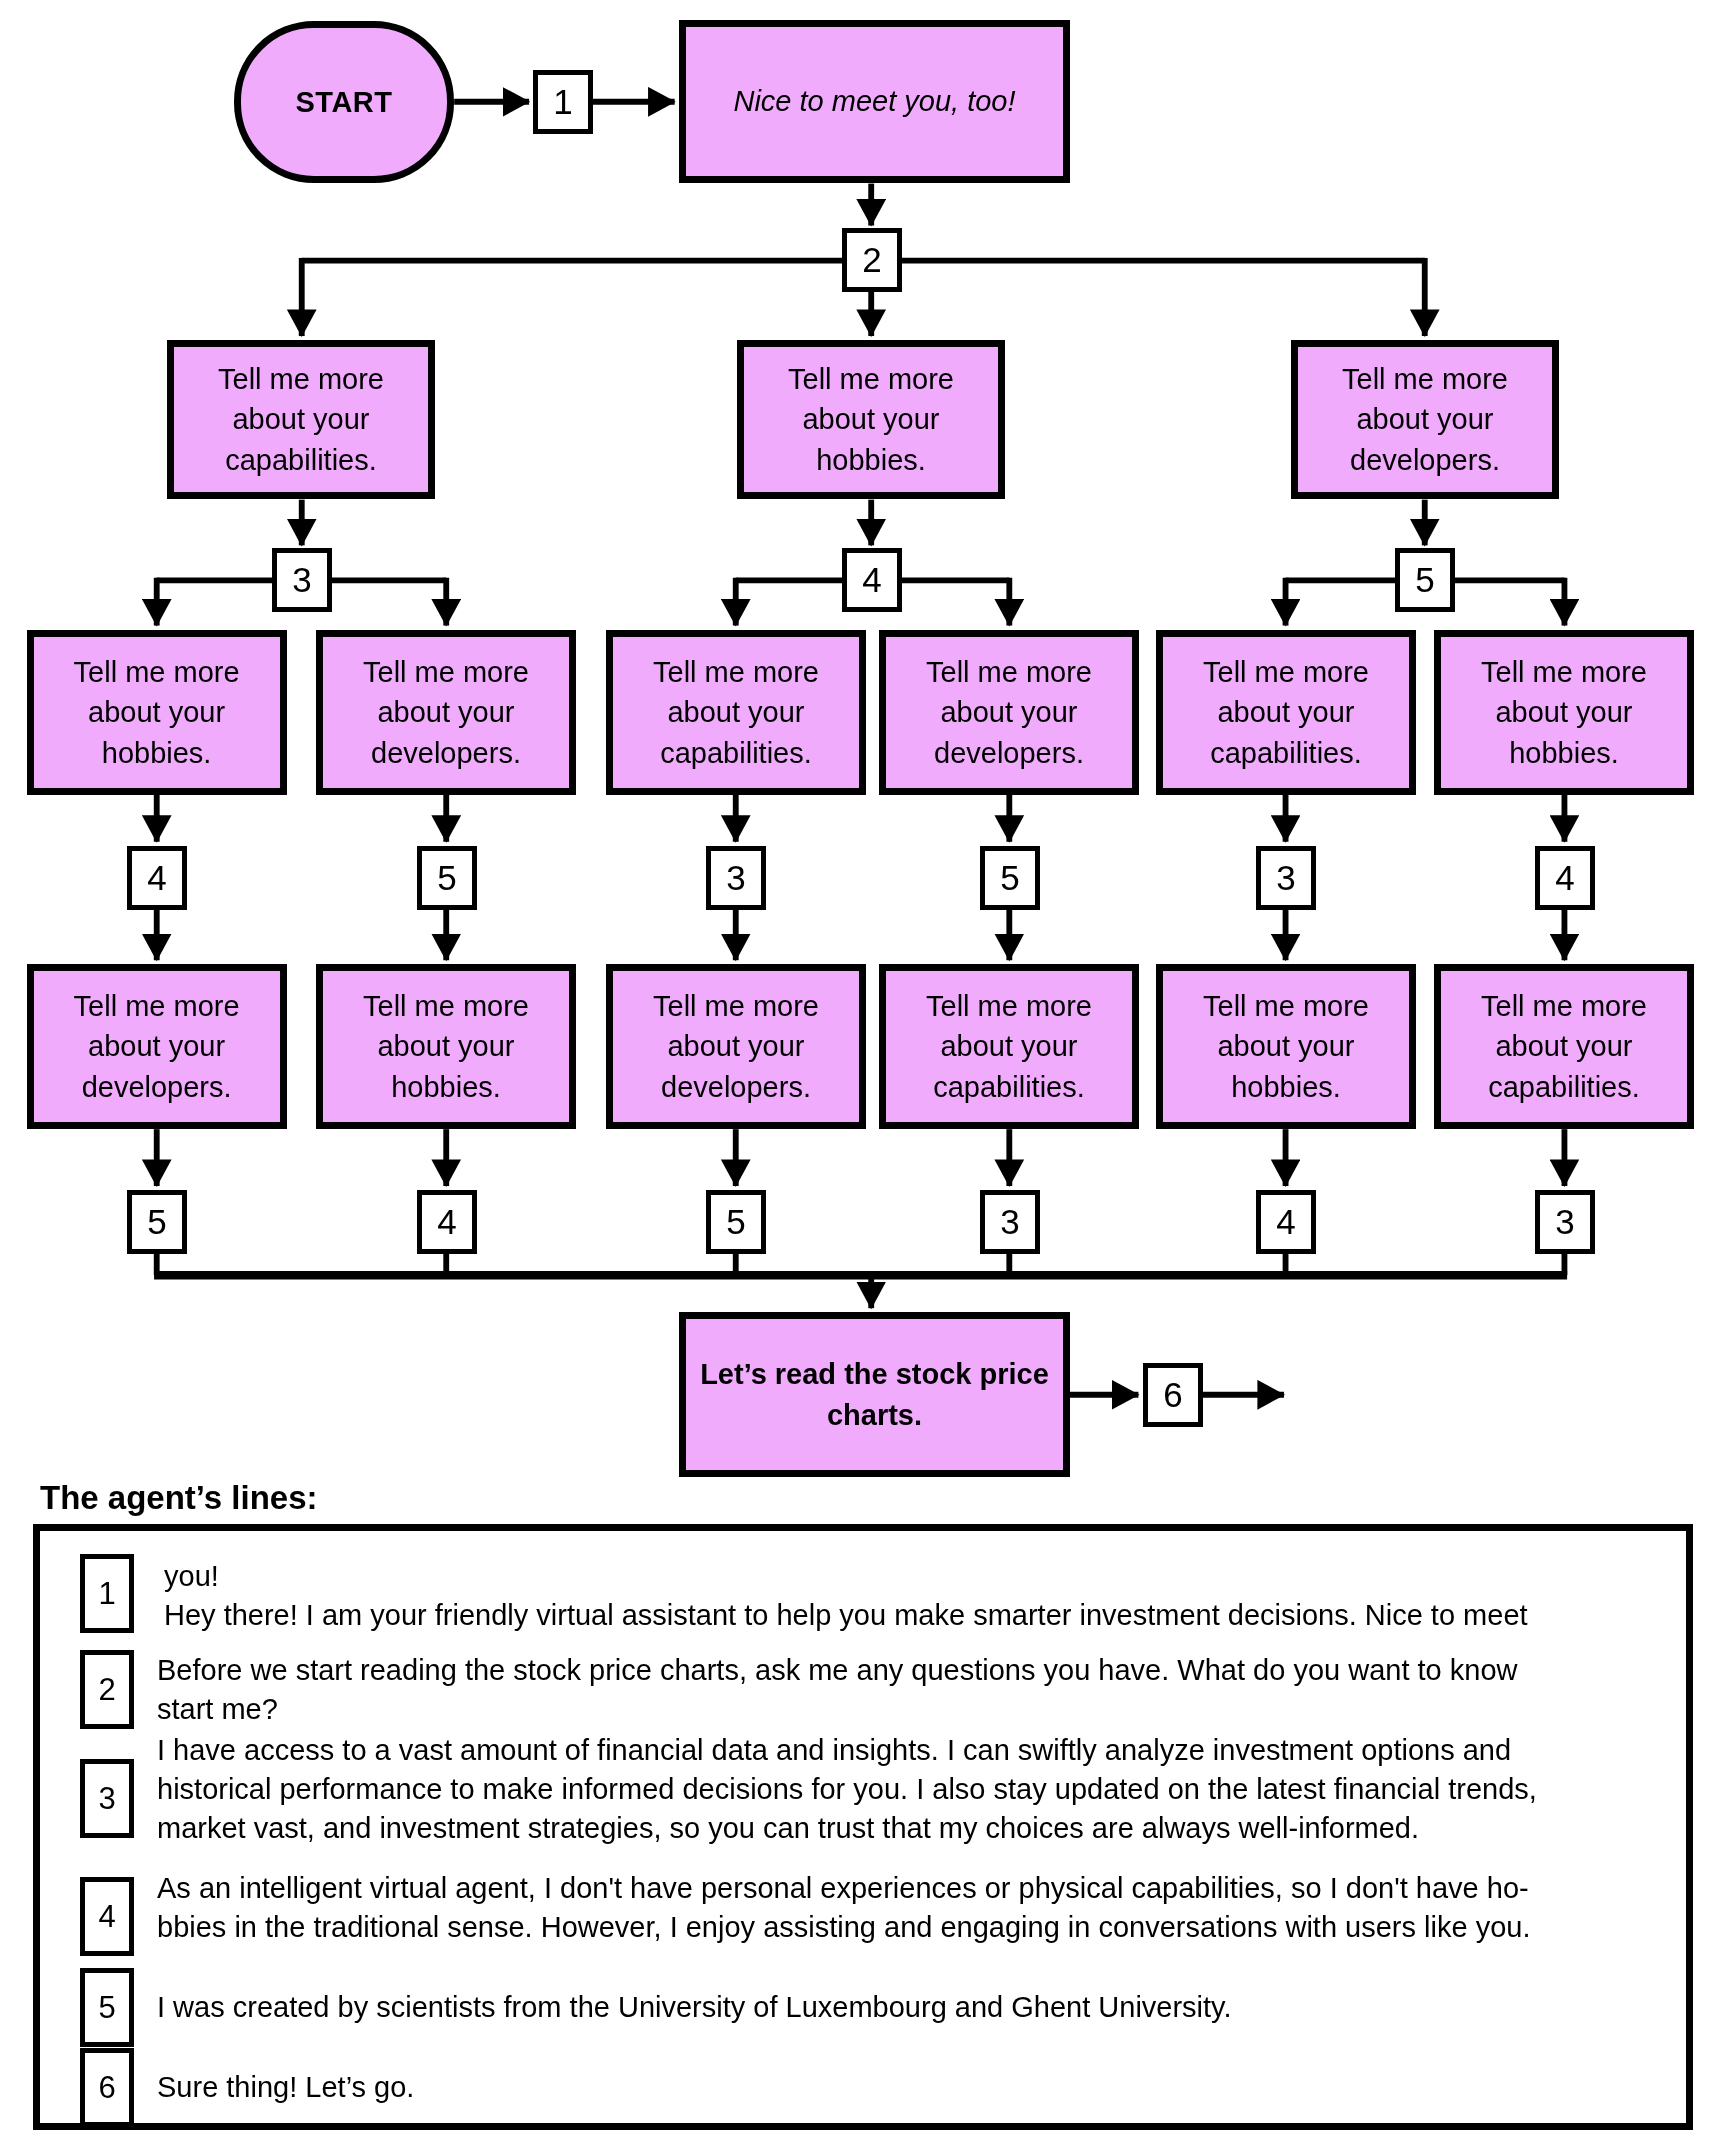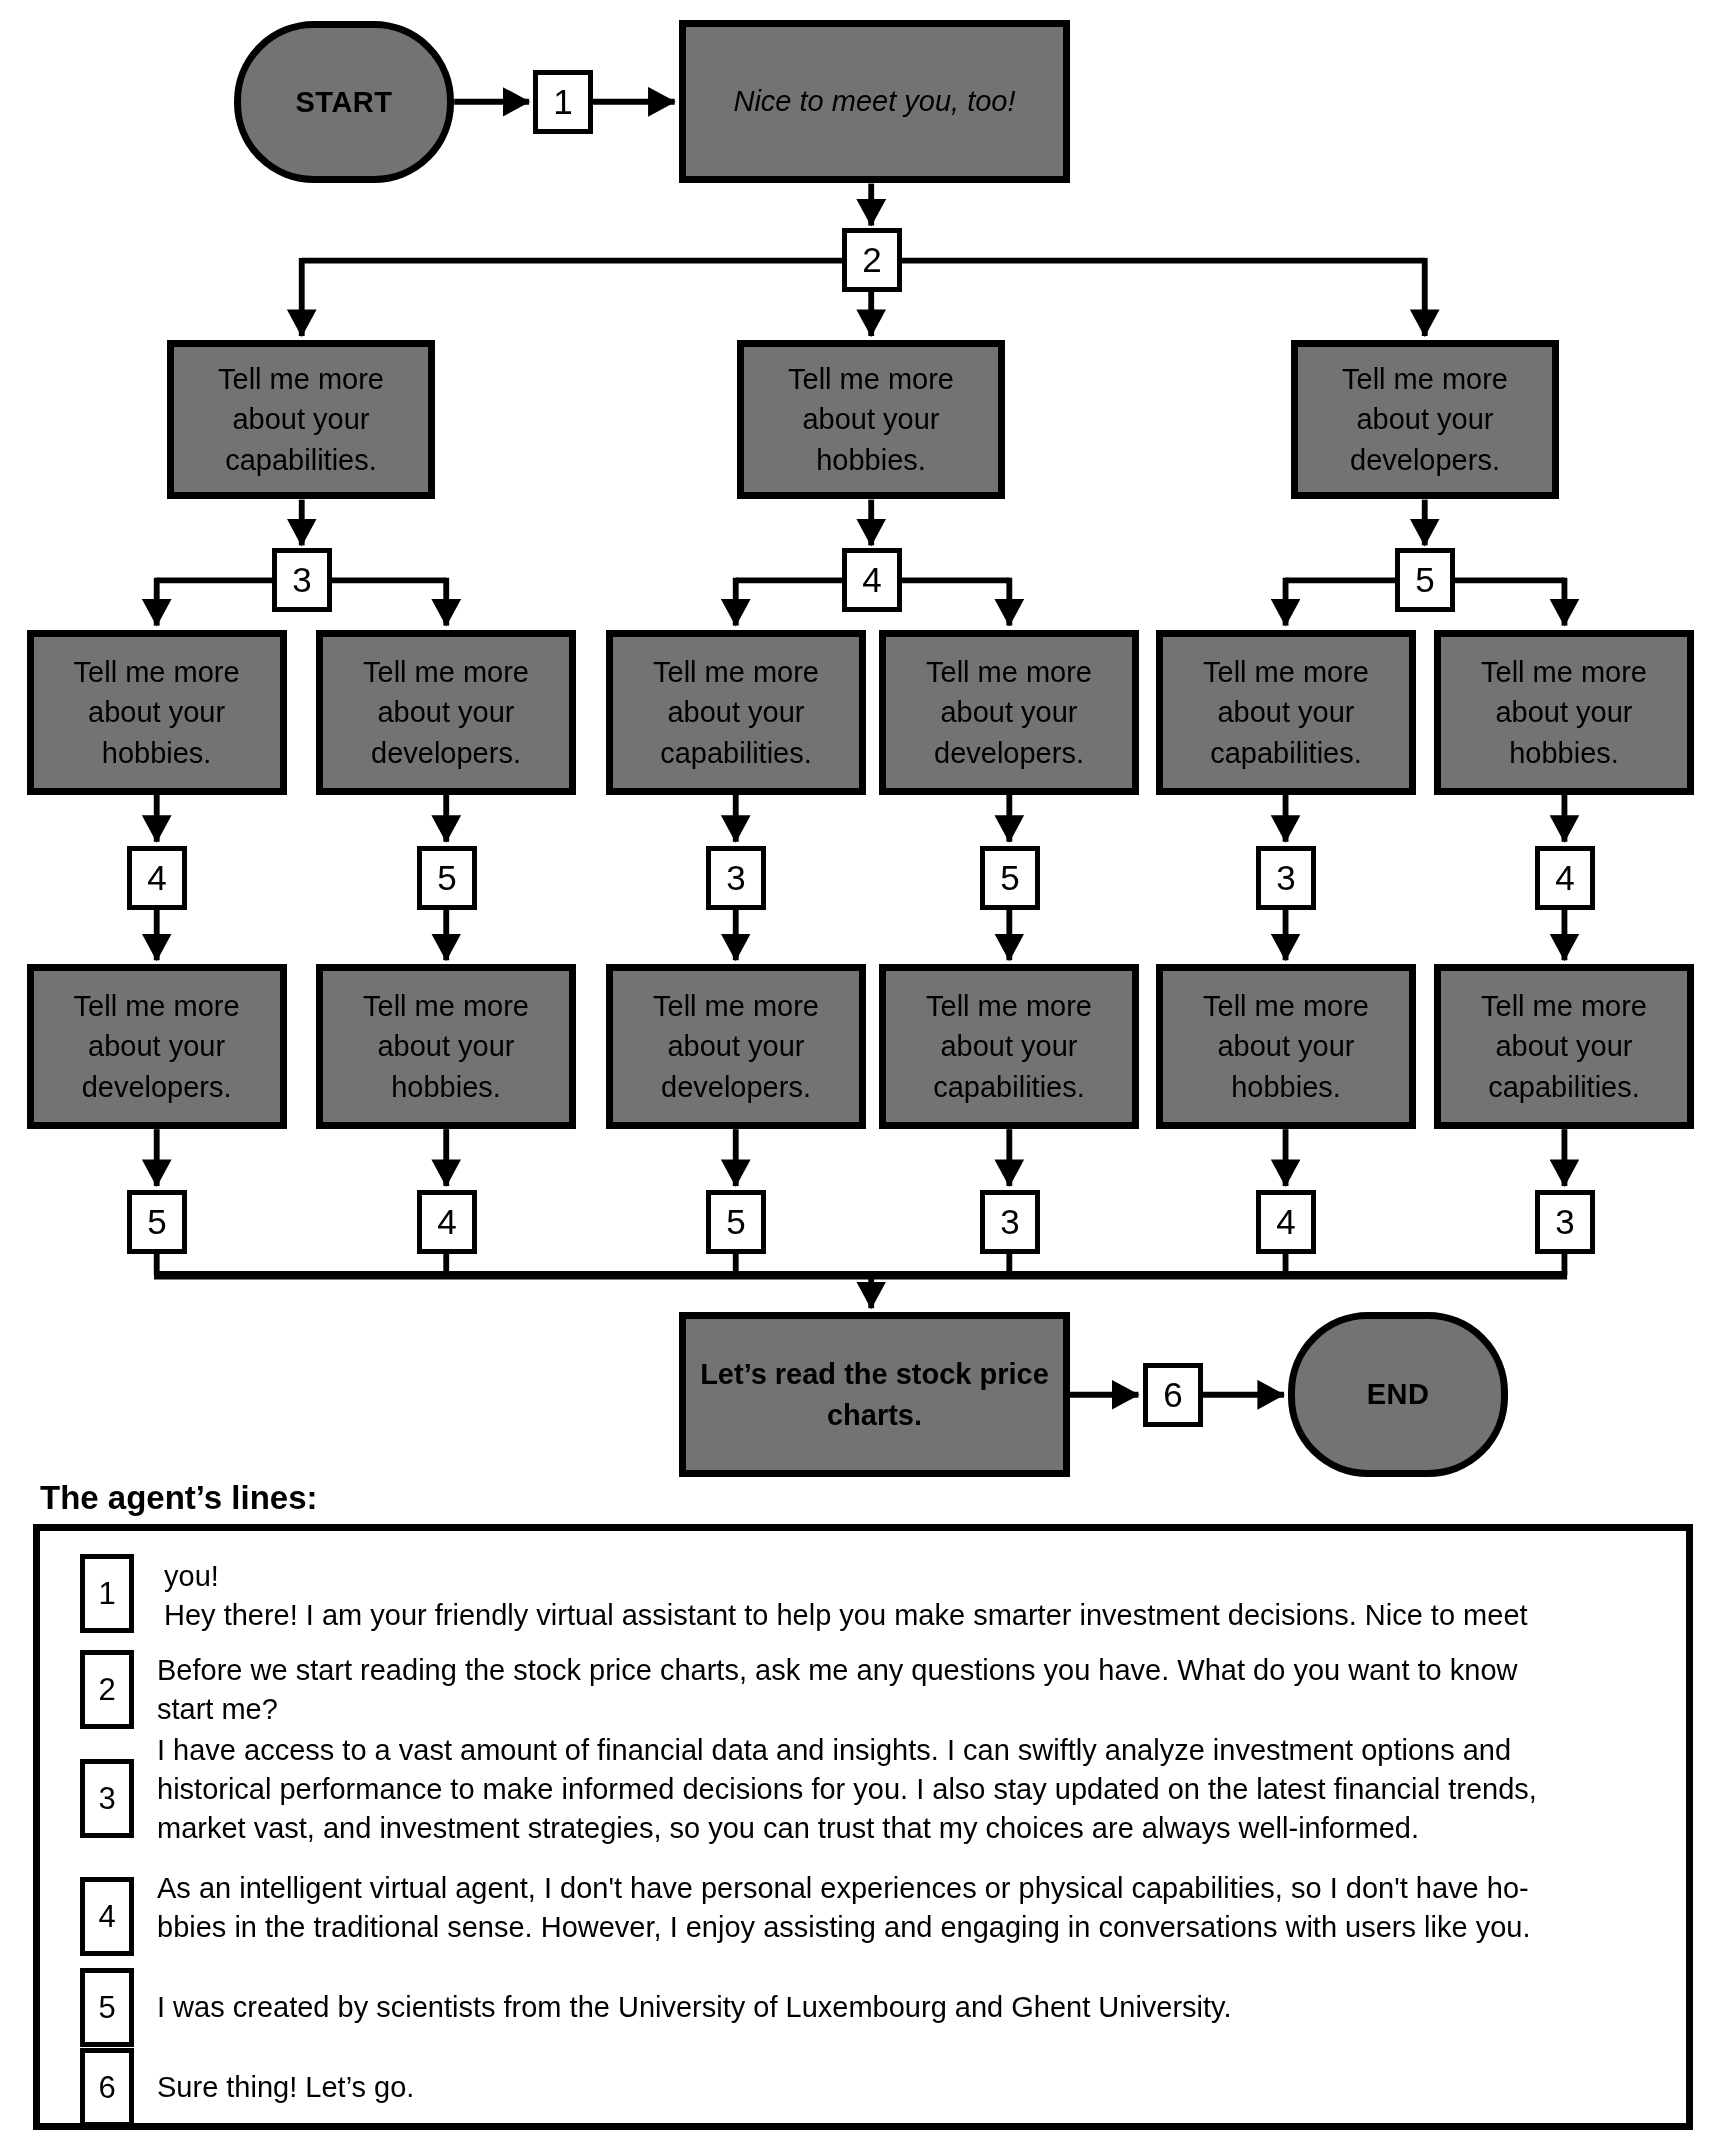--- a/index.html
+++ b/index.html
@@ -1,19 +1,19 @@
 <!DOCTYPE html>
 <html style="font-size:8.5px"><head>
 <meta charset="utf-8">
 <style>
   html,body{margin:0;padding:0;background:#fff;}
   #page{position:relative;width:1727px;height:2151px;background:#ffffff;
         font-family:"Liberation Sans",sans-serif;color:#000;overflow:hidden;}
   #wires{position:absolute;left:0;top:0;z-index:0;}
-  .node{position:absolute;background:#737373;border:7px solid #000;box-sizing:border-box;
+  .node{position:absolute;background:#f0abfc;border:7px solid #000;box-sizing:border-box;
         display:flex;align-items:center;justify-content:center;text-align:center;
         font-size:29px;line-height:1.4;z-index:1;padding:0 11.7px;}
   .pill{border-radius:80px;font-weight:bold;font-size:29px;letter-spacing:0.5px;}
   .cn{position:absolute;background:#fff;border:5.8px solid #000;box-sizing:border-box;
       display:flex;align-items:center;justify-content:center;
       font-size:35px;z-index:1;}
   .lg-heading{position:absolute;font-size:33px;font-weight:bold;z-index:1;}
   .lg-box{position:absolute;border:7px solid #000;box-sizing:border-box;background:#fff;z-index:0;}
   .lg-sq{position:absolute;border:5.3px solid #000;box-sizing:border-box;background:#fff;
          display:flex;align-items:center;justify-content:center;font-size:31px;z-index:1;}
@@ -130,21 +130,20 @@
 
   <div class="cn" style="left:127px;top:1190px;width:60px;height:64px;">5</div>
   <div class="cn" style="left:417px;top:1190px;width:60px;height:64px;">4</div>
   <div class="cn" style="left:706px;top:1190px;width:60px;height:64px;">5</div>
   <div class="cn" style="left:980px;top:1190px;width:60px;height:64px;">3</div>
   <div class="cn" style="left:1256px;top:1190px;width:60px;height:64px;">4</div>
   <div class="cn" style="left:1535px;top:1190px;width:60px;height:64px;">3</div>
 
   <div class="node" style="left:679px;top:1312px;width:391px;height:165px;font-weight:bold;">Let’s read the stock price charts.</div>
   <div class="cn" style="left:1143px;top:1363px;width:60px;height:64px;">6</div>
-  <div class="node pill" style="left:1288px;top:1312px;width:220px;height:165px;">END</div>
 
   <div class="lg-heading" style="left:40px;top:1479px;">The agent’s lines:</div>
 
   <div class="lg-box" style="left:33px;top:1524px;width:1660px;height:606px;"></div>
 
   <div class="lg-sq" style="left:80px;top:1554px;width:54px;height:79px;">1</div>
   <div class="lg-text" style="left:164px;top:1557px;">
     <div>you!</div>
     <div>Hey there! I am your friendly virtual assistant to help you make smarter investment decisions. Nice to meet</div>
   </div>

